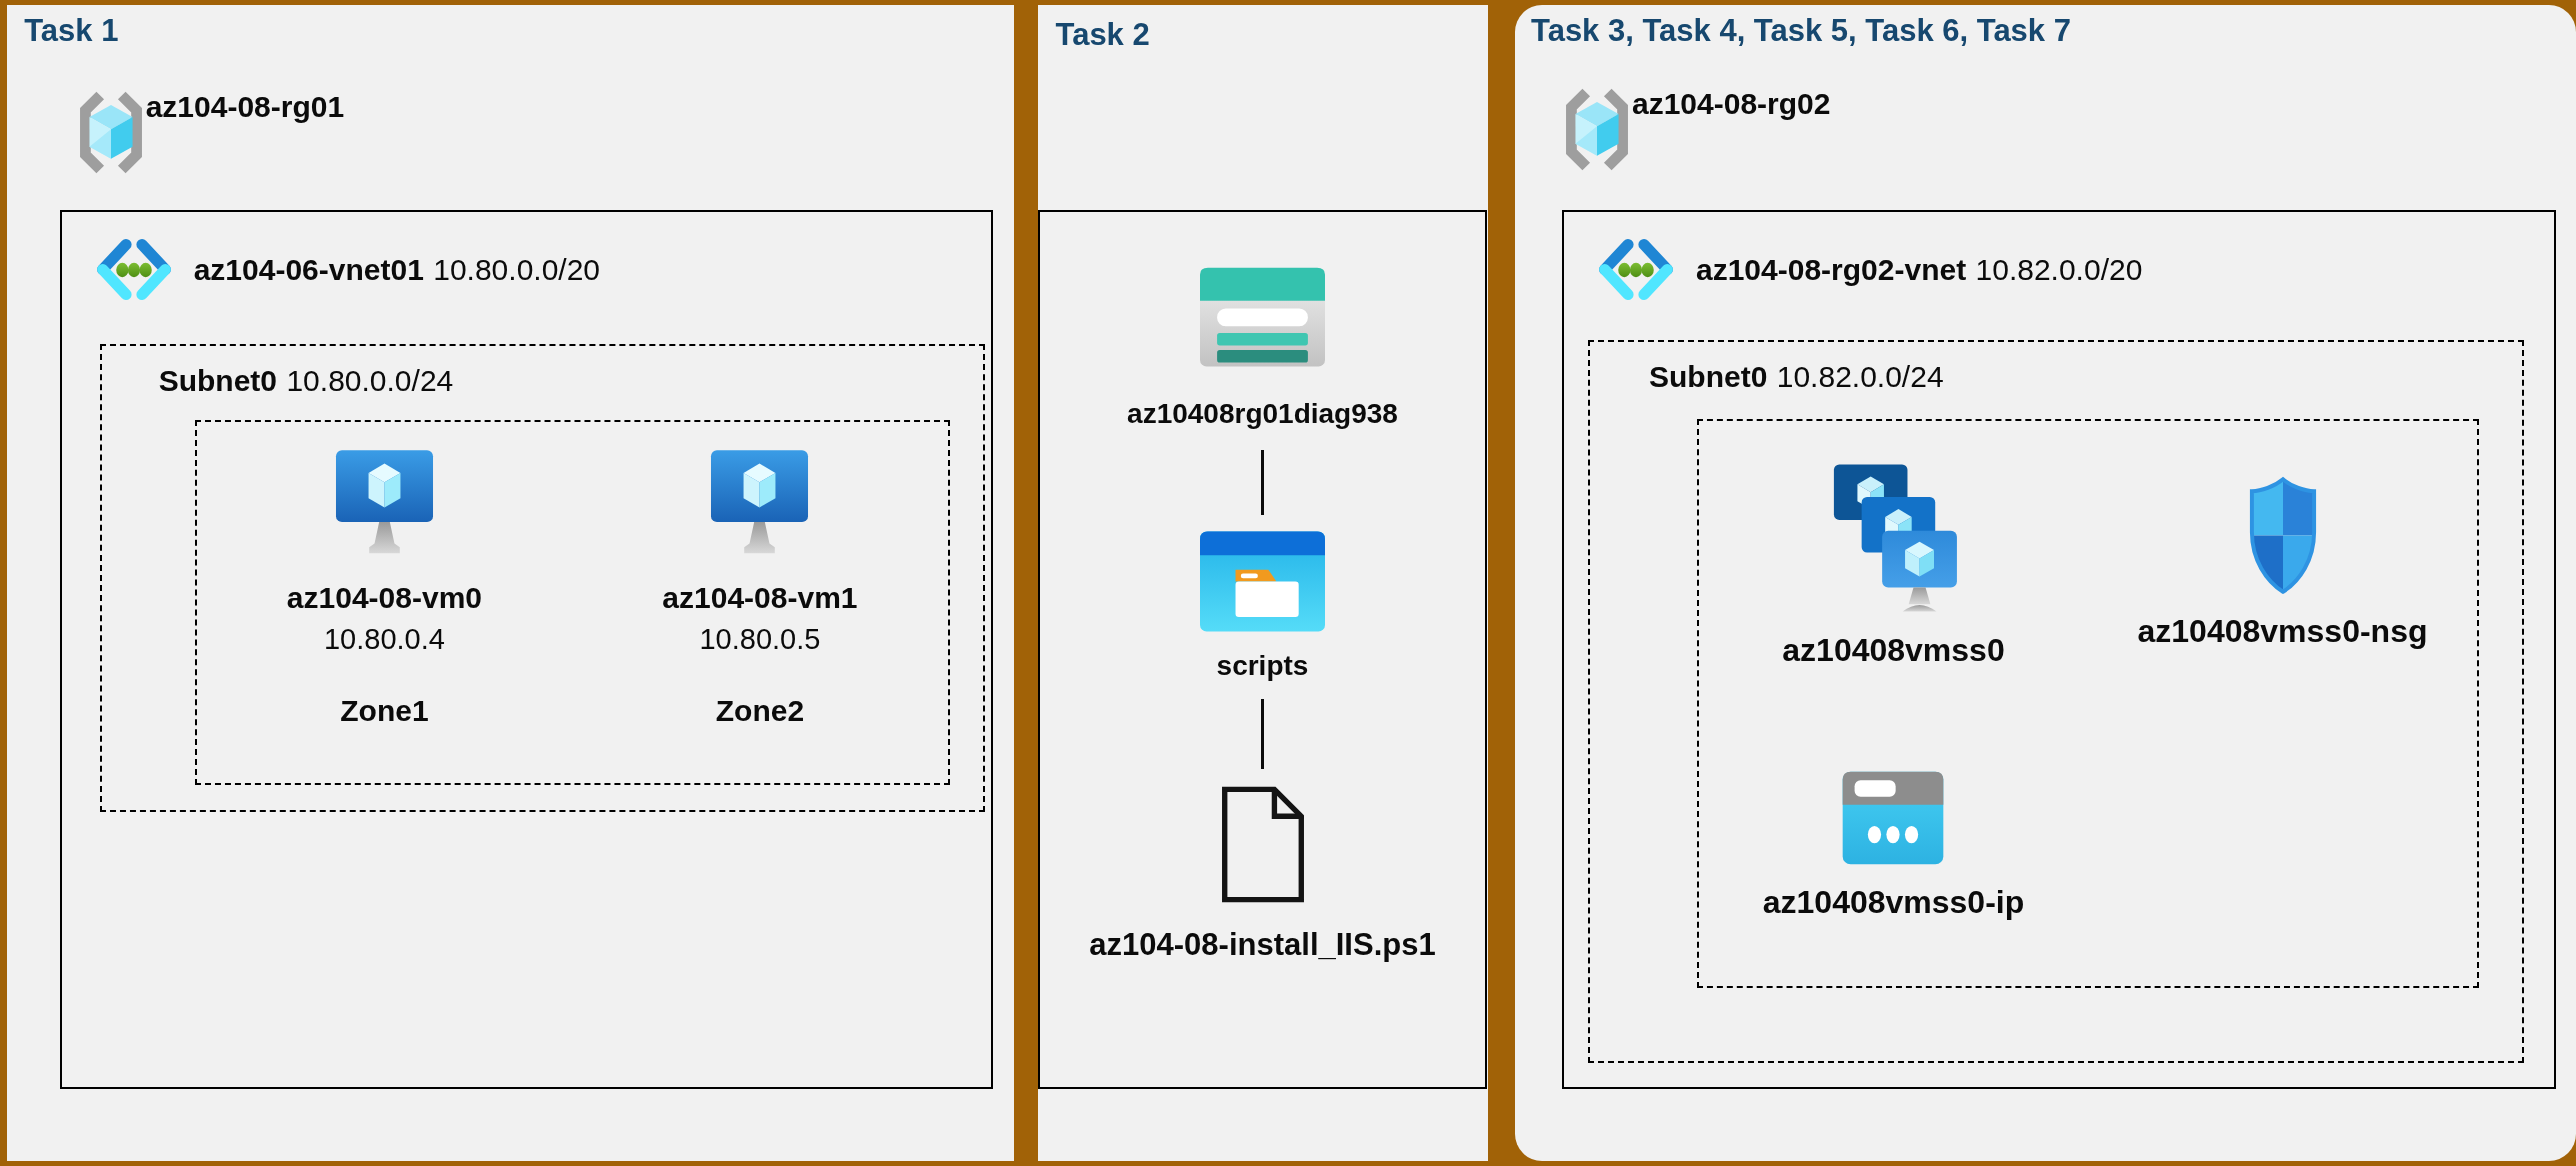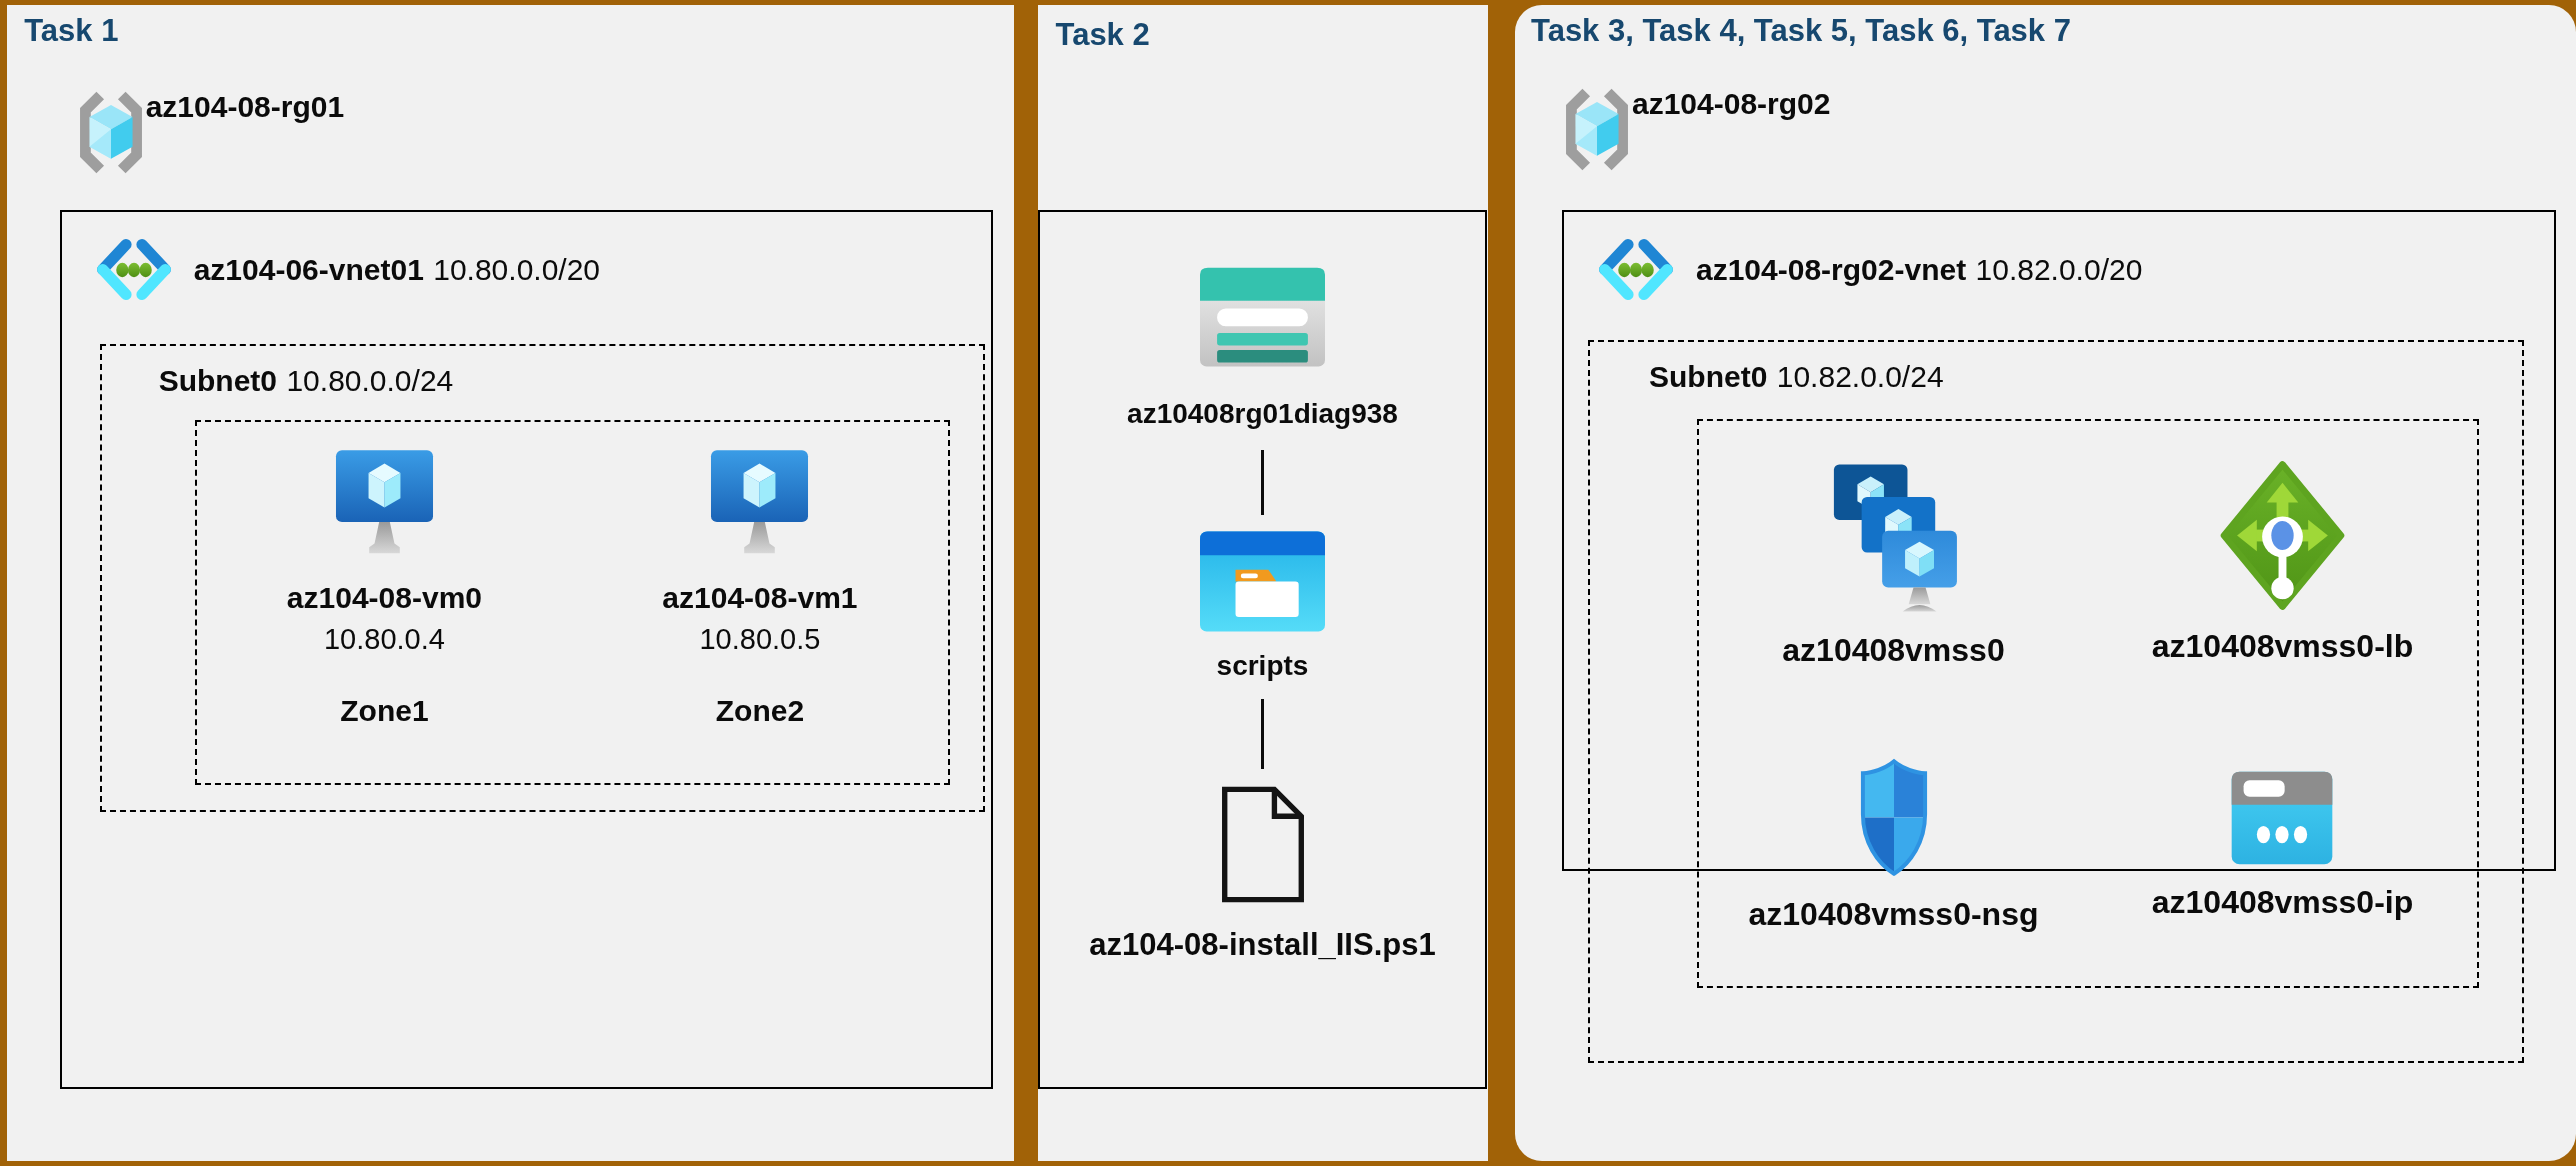--- a/index.html
+++ b/index.html
@@ -201,21 +201,21 @@
         <path d="M36 8 L14 30 L14 96 L36 118" stroke="#9e9e9e" stroke-width="16" fill="none"></path>
         <path d="M68 8 L90 30 L90 96 L68 118" stroke="#9e9e9e" stroke-width="16" fill="none"></path>
         <polygon points="52,22 84,40 52,58 20,40" fill="#9ae5f8"></polygon>
         <polygon points="20,40 52,58 52,102 20,84" fill="#c6f2fc"></polygon>
         <polygon points="52,58 84,40 84,84 52,102" fill="#41ccee"></polygon>
         <polygon points="52,58 52,102 20,84" fill="#a5e9fa"></polygon>
       </svg>
       <span class="rg-name">az104-08-rg02</span>
     </div>
 
-    <div class="vnet-box" style="left:47px;top:205px;width:994px;height:661px">
+    <div class="vnet-box" style="left:47px;top:205px;width:994px;height:879px">
       <div class="vnet-row" style="left:32px;top:23px">
         <svg width="80" height="69" viewBox="0 0 150 130">
           <g stroke-linecap="round" fill="none">
             <path d="M16,65 L60,18" stroke="#1f86d4" stroke-width="21"></path>
             <path d="M16,65 L60,112" stroke="#50e6ff" stroke-width="21"></path>
             <path d="M134,65 L90,18" stroke="#1f86d4" stroke-width="21"></path>
             <path d="M134,65 L90,112" stroke="#50e6ff" stroke-width="21"></path>
           </g>
           <ellipse cx="53" cy="66" rx="11.5" ry="13.5" fill="url(#greenDot)"></ellipse>
           <ellipse cx="75" cy="66" rx="11.5" ry="13.5" fill="url(#greenDot)"></ellipse>
@@ -242,35 +242,20 @@
               <rect x="88" y="124" width="124" height="94" rx="10" fill="url(#card3)"></rect>
               <polygon points="150,142 174,156 150,170 126,156" fill="#d8f7fe"></polygon>
               <polygon points="126,156 150,170 150,200 126,186" fill="#bff0fc"></polygon>
               <polygon points="150,170 174,156 174,186 150,200" fill="#7fdff6"></polygon>
               <path d="M140,218 L160,218 L168,246 L132,246 Z" fill="url(#standGrad)"></path>
               <path d="M122,258 Q150,236 178,258 Z" fill="url(#standGrad)"></path>
             </svg>
             <div class="res-label">az10408vmss0</div>
           </div>
 
-          <div class="res-item">
-            <svg width="125" height="151" viewBox="0 0 190 228">
-              <polygon points="95,6 184,114 95,222 6,114" fill="url(#lbGrad)" stroke="#5ea420" stroke-width="10" stroke-linejoin="round"></polygon>
-              <rect x="86" y="62" width="18" height="46" fill="#9fd838"></rect>
-              <polygon points="95,34 119,64 71,64" fill="#9fd838"></polygon>
-              <rect x="50" y="105" width="90" height="18" fill="#9fd838"></rect>
-              <polygon points="26,114 56,90 56,138" fill="#9fd838"></polygon>
-              <polygon points="164,114 134,90 134,138" fill="#9fd838"></polygon>
-              <circle cx="95" cy="116" r="31" fill="#ffffff"></circle>
-              <ellipse cx="95" cy="114" rx="17" ry="22" fill="#5b92e6"></ellipse>
-              <rect x="89" y="144" width="12" height="42" fill="#ffffff"></rect>
-              <circle cx="95" cy="194" r="17" fill="#ffffff"></circle>
-            </svg>
-            <div class="res-label">az10408vmss0-lb</div>
-          </div>
 
           <div class="res-item">
             <svg width="86" height="121" viewBox="0 0 130 182">
               <g clip-path="url(#shieldClip)">
                 <rect x="0" y="0" width="65" height="91" fill="#44b8f0"></rect>
                 <rect x="65" y="0" width="65" height="91" fill="#2a82d8"></rect>
                 <rect x="0" y="91" width="65" height="91" fill="#1e6fc8"></rect>
                 <rect x="65" y="91" width="65" height="91" fill="#3aa9ec"></rect>
               </g>
               <path d="M65,6 C78,17 98,24 112,24 L112,86 C112,128 90,160 65,176 C40,160 18,128 18,86 L18,24 C32,24 52,17 65,6 Z" fill="none" stroke="#2e93e2" stroke-width="6"></path>

